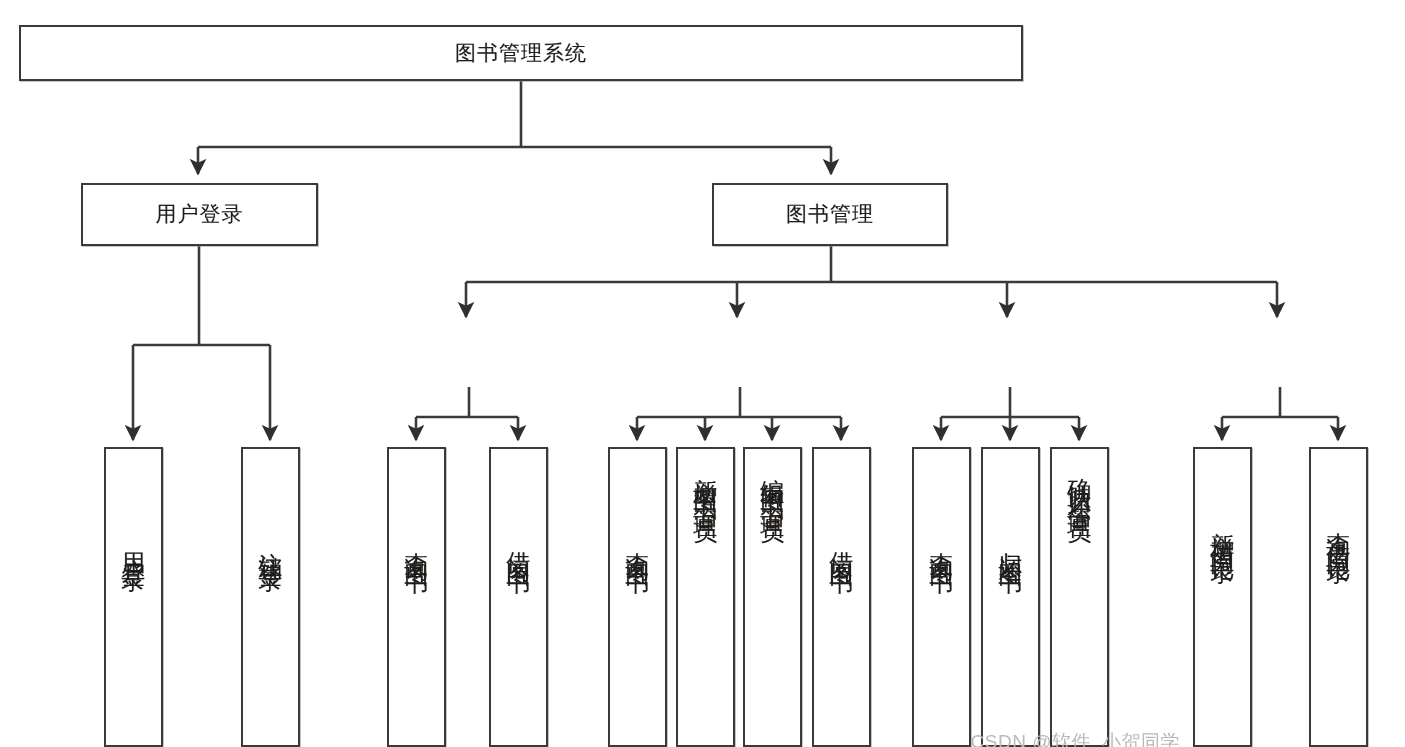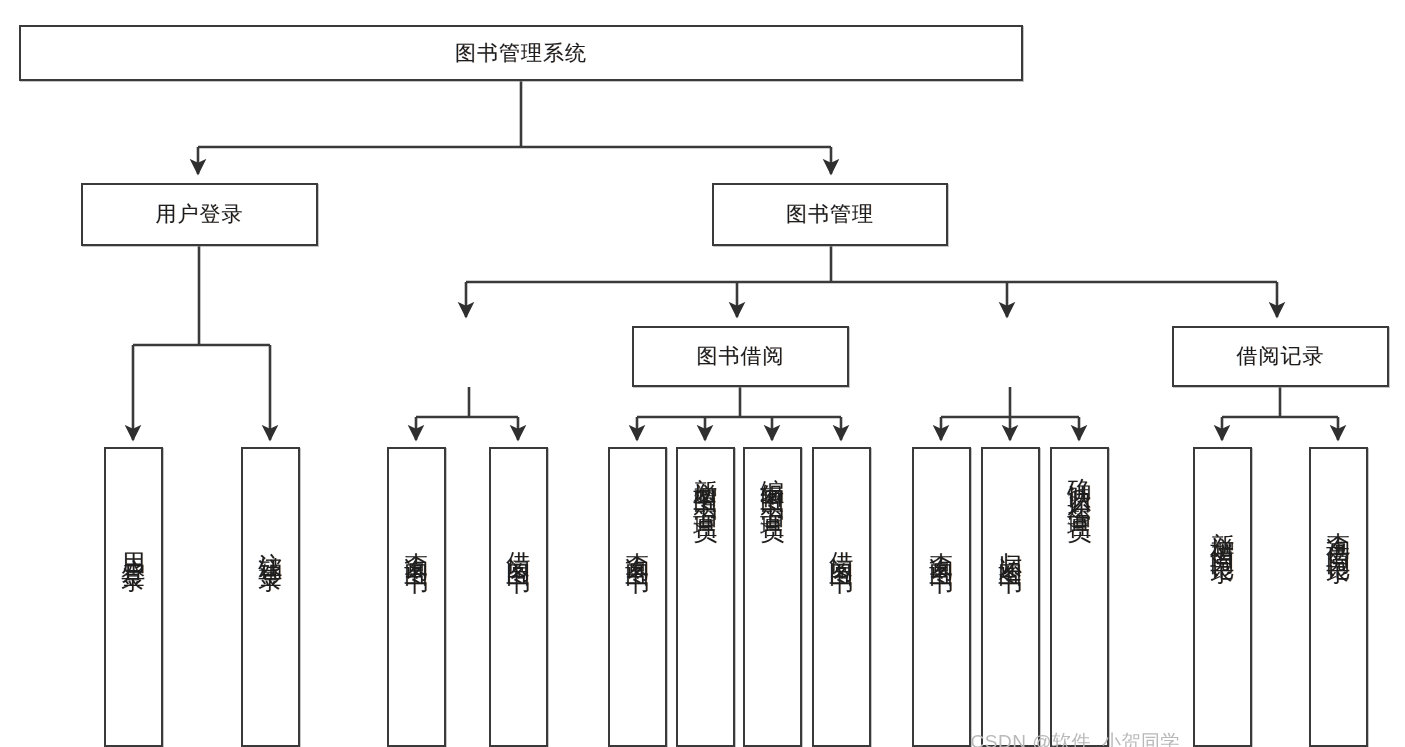--- a/index.html
+++ b/index.html
@@ -119,26 +119,20 @@
     <span class="lbl">图书管理系统</span>
   </div>
 
   <div class="node horiz" style="left:81px;top:171px;width:237px;height:63px;">
     <span class="lbl">用户登录</span>
   </div>
   <div class="node horiz" style="left:712px;top:171px;width:236px;height:63px;">
     <span class="lbl">图书管理</span>
   </div>
 
-  <div class="node horiz" style="left:632px;top:314px;width:217px;height:61px;">
-    <span class="lbl">图书借阅</span>
-  </div>
-  <div class="node horiz" style="left:1172px;top:314px;width:217px;height:61px;">
-    <span class="lbl">借阅记录</span>
-  </div>
 
   <div class="node vert midlow" style="left:104px;top:435px;width:59px;height:300px;">
     <span class="lbl">用户登录</span>
   </div>
   <div class="node vert midlow" style="left:241px;top:435px;width:59px;height:300px;">
     <span class="lbl">注销登录</span>
   </div>
 
   <div class="node vert midlow" style="left:387px;top:435px;width:59px;height:300px;">
     <span class="lbl">查询图书</span>

